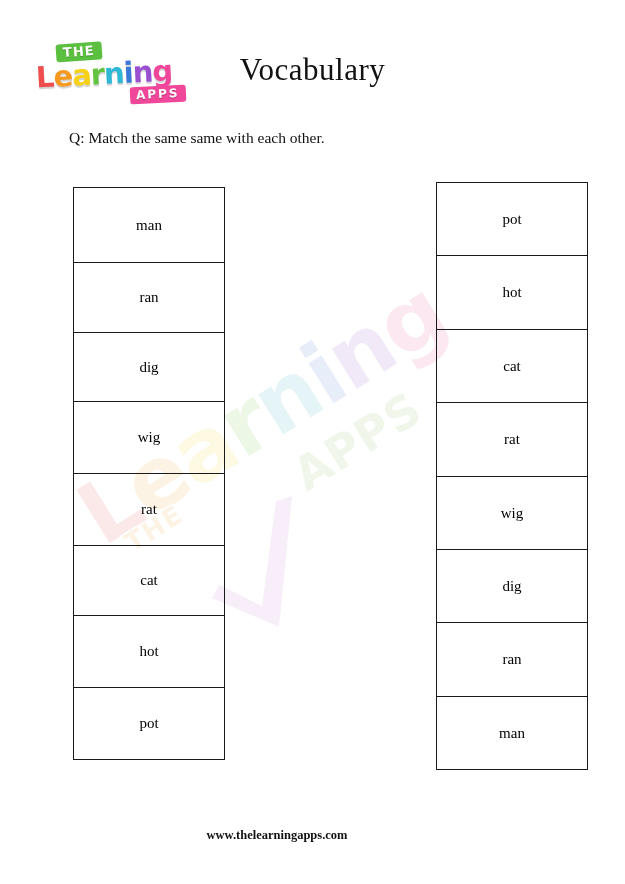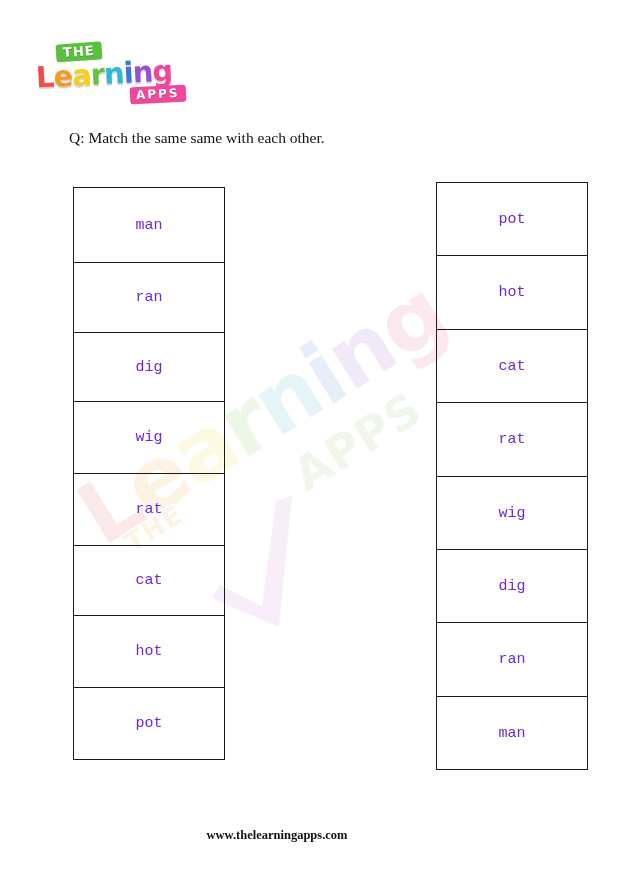--- a/index.html
+++ b/index.html
@@ -181,23 +181,23 @@
     position: absolute;
     width: 152px;
   }
   .col-left { left: 73px; top: 187px; }
   .col-right { left: 436px; top: 182px; }
 
   .cell {
     box-sizing: border-box;
     border: 1px solid #1a1a1a;
     background: transparent;
-    font-family: Liberation Mono, monospace;
+    font-family: Liberation Serif, serif;
     font-size: 15px;
-    color: #6d28d9;
+    color: #000000;
     display: flex;
     align-items: center;
     justify-content: center;
     margin-top: -1px;
   }
   .cell:first-child { margin-top: 0; }
 
   
   .footer {
     position: absolute;
@@ -217,20 +217,21 @@
 <div class="page">
 
   <div class="logo">
     <div class="logo-the">THE</div>
     <div class="logo-learning">
       <span class="lc0">L</span><span class="lc1">e</span><span class="lc2">a</span><span class="lc3">r</span><span class="lc4">n</span><span class="lc5">i</span><span class="lc6">n</span><span class="lc7">g</span>
     </div>
     <div class="logo-apps">APPS</div>
   </div>
 
+  <div class="title">Vocabulary</div>
 
   <div class="question">Q: Match the same same with each other.</div>
 
   <div class="watermark">
     <svg class="wm-check" viewBox="0 0 150 130">
       <path d="M10 50 L55 115 L140 5 L118 0 L52 80 L28 40 Z" fill="#e6c8ef" stroke="#ffffff" stroke-width="5"></path>
     </svg>
     <div class="wm-learning">
       <span class="wc0">L</span><span class="wc1">e</span><span class="wc2">a</span><span class="wc3">r</span><span class="wc4">n</span><span class="wc5">i</span><span class="wc6">n</span><span class="wc7">g</span>
     </div>

